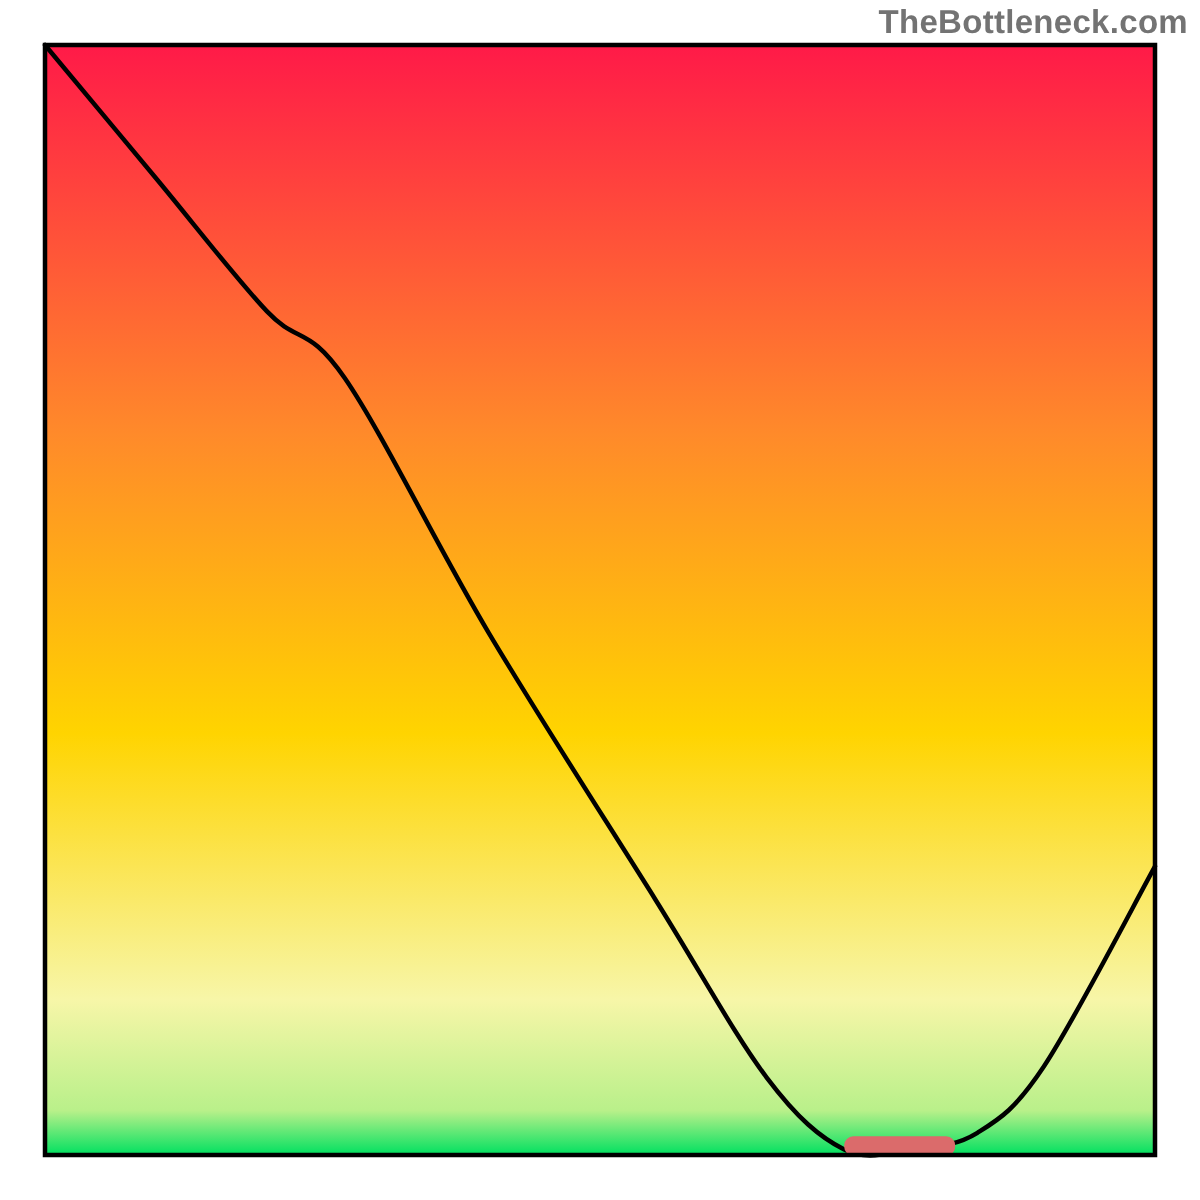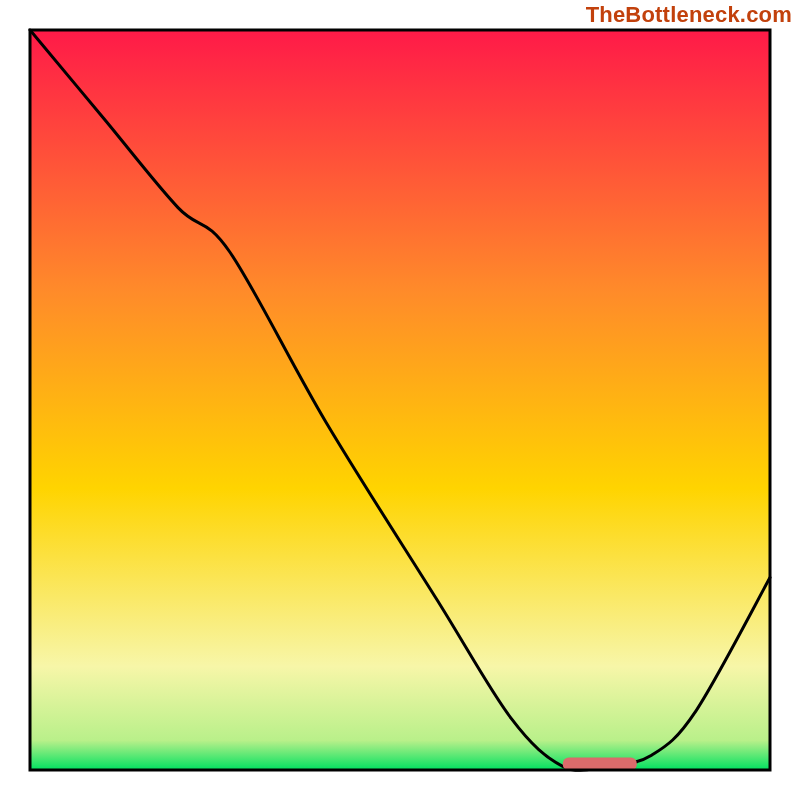--- a/index.html
+++ b/index.html
@@ -14,21 +14,21 @@
     position: relative;
     width: 800px;
     height: 800px;
   }
   .watermark {
     position: absolute;
     top: 2px;
     right: 8px;
     font-size: 22px;
     font-weight: bold;
-    color: #c2410c;
+    color: #737373;
     letter-spacing: 0.2px;
     z-index: 10;
   }
   svg.plot {
     position: absolute;
     left: 0;
     top: 0;
   }
 </style>
 </head>

